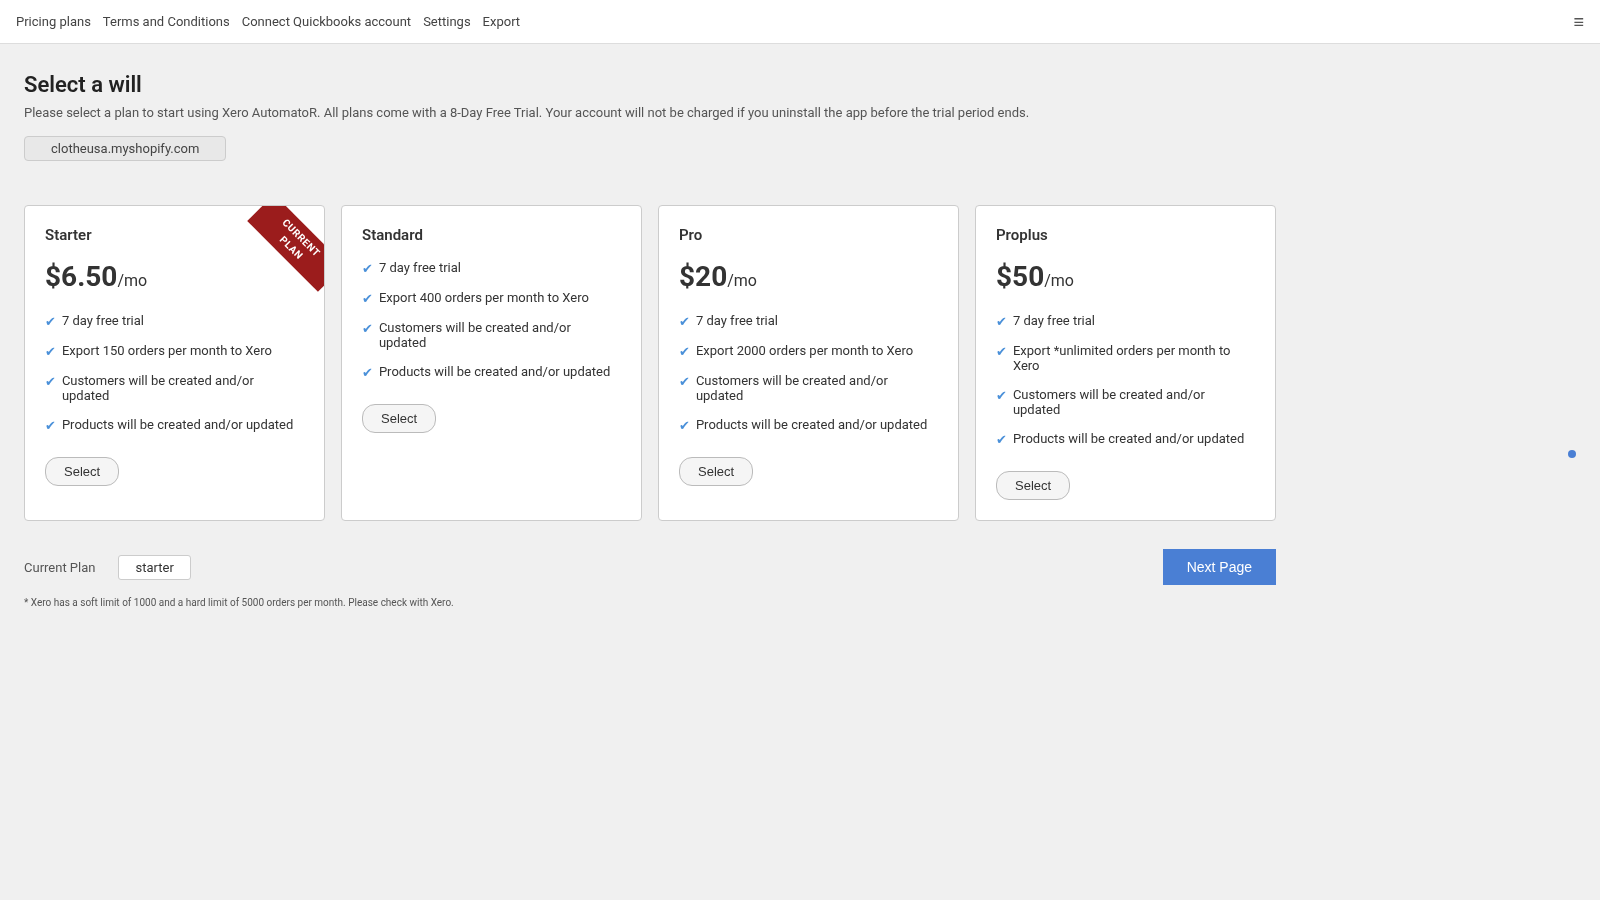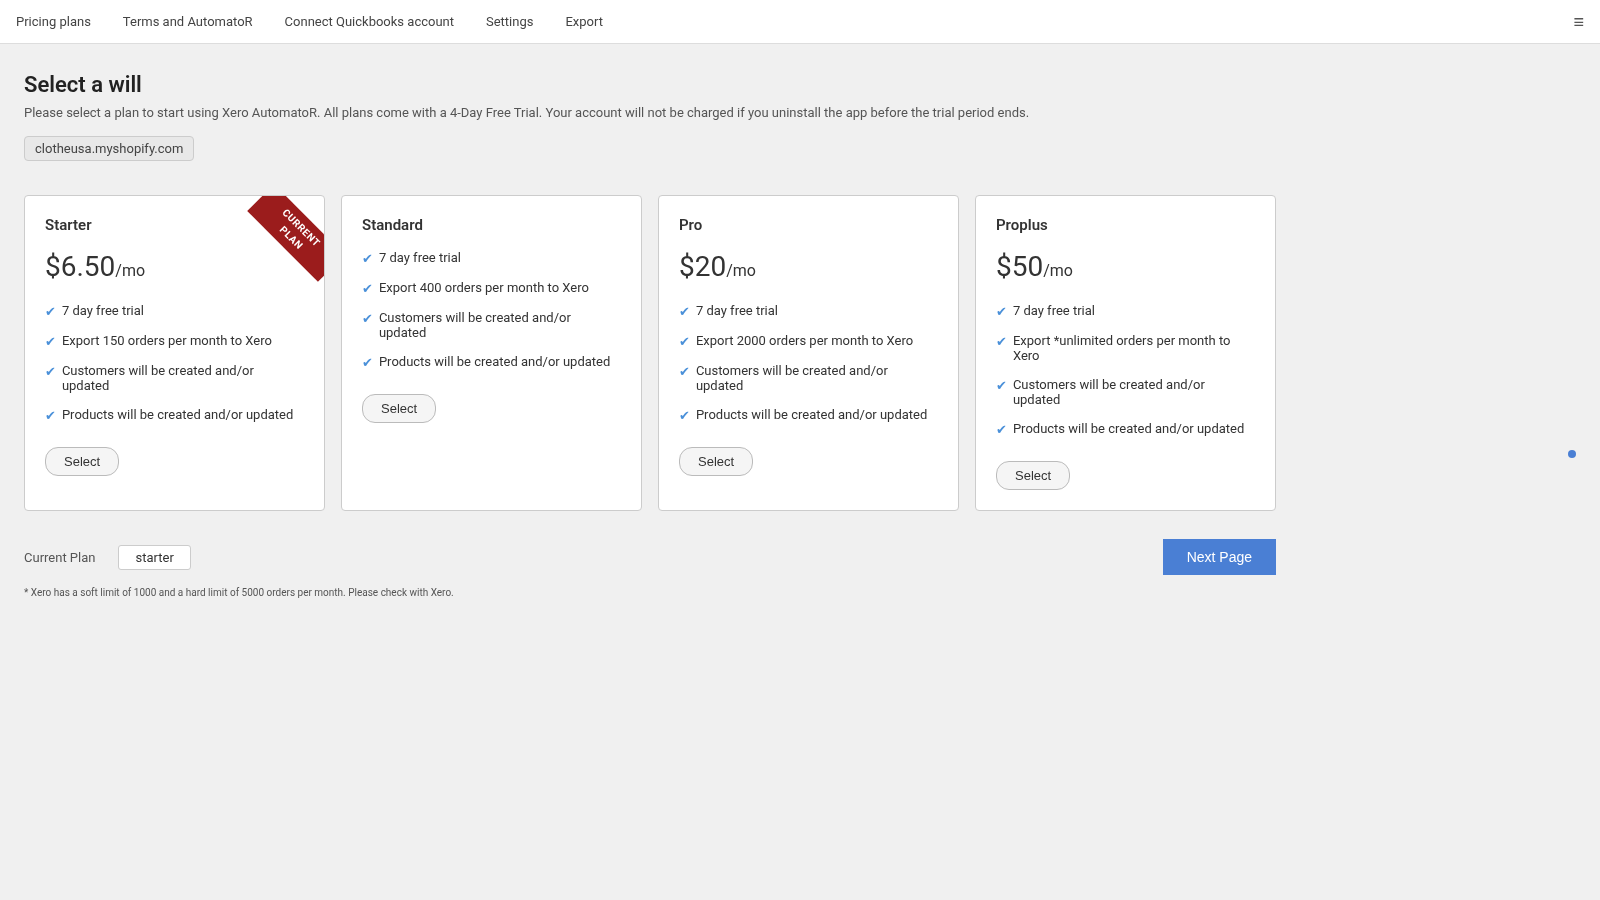--- a/index.html
+++ b/index.html
@@ -15,21 +15,21 @@
       display: flex;
       align-items: center;
       background: #fff;
       border-bottom: 1px solid #ddd;
       padding: 0 16px;
       height: 44px;
     }
     .nav-items {
       display: flex;
       align-items: center;
-      gap: 32px;
+      gap: 12px;
       flex: 1;
     }
     .nav-item {
       font-size: 13px;
       color: #444;
       cursor: pointer;
       white-space: nowrap;
       text-decoration: none;
     }
     .nav-menu-icon {
@@ -53,24 +53,24 @@
     .page-subtitle {
       font-size: 13px;
       color: #555;
       margin-bottom: 16px;
     }
     .shop-badge {
       display: inline-block;
       background: #e8e8e8;
       border: 1px solid #ccc;
       border-radius: 4px;
-      padding: 4px 10px;
+      padding: 4px 26px;
       font-size: 13px;
       color: #444;
-      margin-bottom: 34px;
+      margin-bottom: 44px;
     }
 
     
     .plans-row {
       display: flex;
       gap: 16px;
       margin-bottom: 28px;
     }
 
     .plan-card {
@@ -91,21 +91,21 @@
       margin-bottom: 16px;
     }
 
     .plan-price {
       font-size: 28px;
       font-weight: 400;
       color: #333;
       margin-bottom: 20px;
     }
     .plan-price .price-bold {
-      font-weight: 400;
+      font-weight: 700;
     }
     .plan-price .price-unit {
       font-size: 16px;
       font-weight: 400;
       text-align: center;
     }
 
     .plan-features {
       list-style: none;
       margin-bottom: 24px;
@@ -206,31 +206,31 @@
       background: #4a7fd4;
       border-radius: 50%;
     }
   </style>
 </head>
 <body>
 
 <nav class="nav">
   <div class="nav-items">
     <a class="nav-item">Pricing plans</a>
-    <a class="nav-item">Terms and AutomatoR</a>
+    <a class="nav-item">Terms and Conditions</a>
     <a class="nav-item">Connect Quickbooks account</a>
     <a class="nav-item">Settings</a>
     <a class="nav-item">Export</a>
   </div>
   <span class="nav-menu-icon">≡</span>
 </nav>
 
 <div class="main">
   <h1 class="page-title">Select a will</h1>
-  <p class="page-subtitle">Please select a plan to start using Xero AutomatoR. All plans come with a 4-Day Free Trial. Your account will not be charged if you uninstall the app before the trial period ends.</p>
+  <p class="page-subtitle">Please select a plan to start using Xero AutomatoR. All plans come with a 8-Day Free Trial. Your account will not be charged if you uninstall the app before the trial period ends.</p>
   <div class="shop-badge">clotheusa.myshopify.com</div>
 
   
   <div class="plans-row" id="plans-container">
   <div class="plan-card">
     
       <div class="ribbon-wrap">
         <div class="ribbon">CURRENT<br>PLAN</div>
       </div>
     <div class="plan-name">Starter</div>

